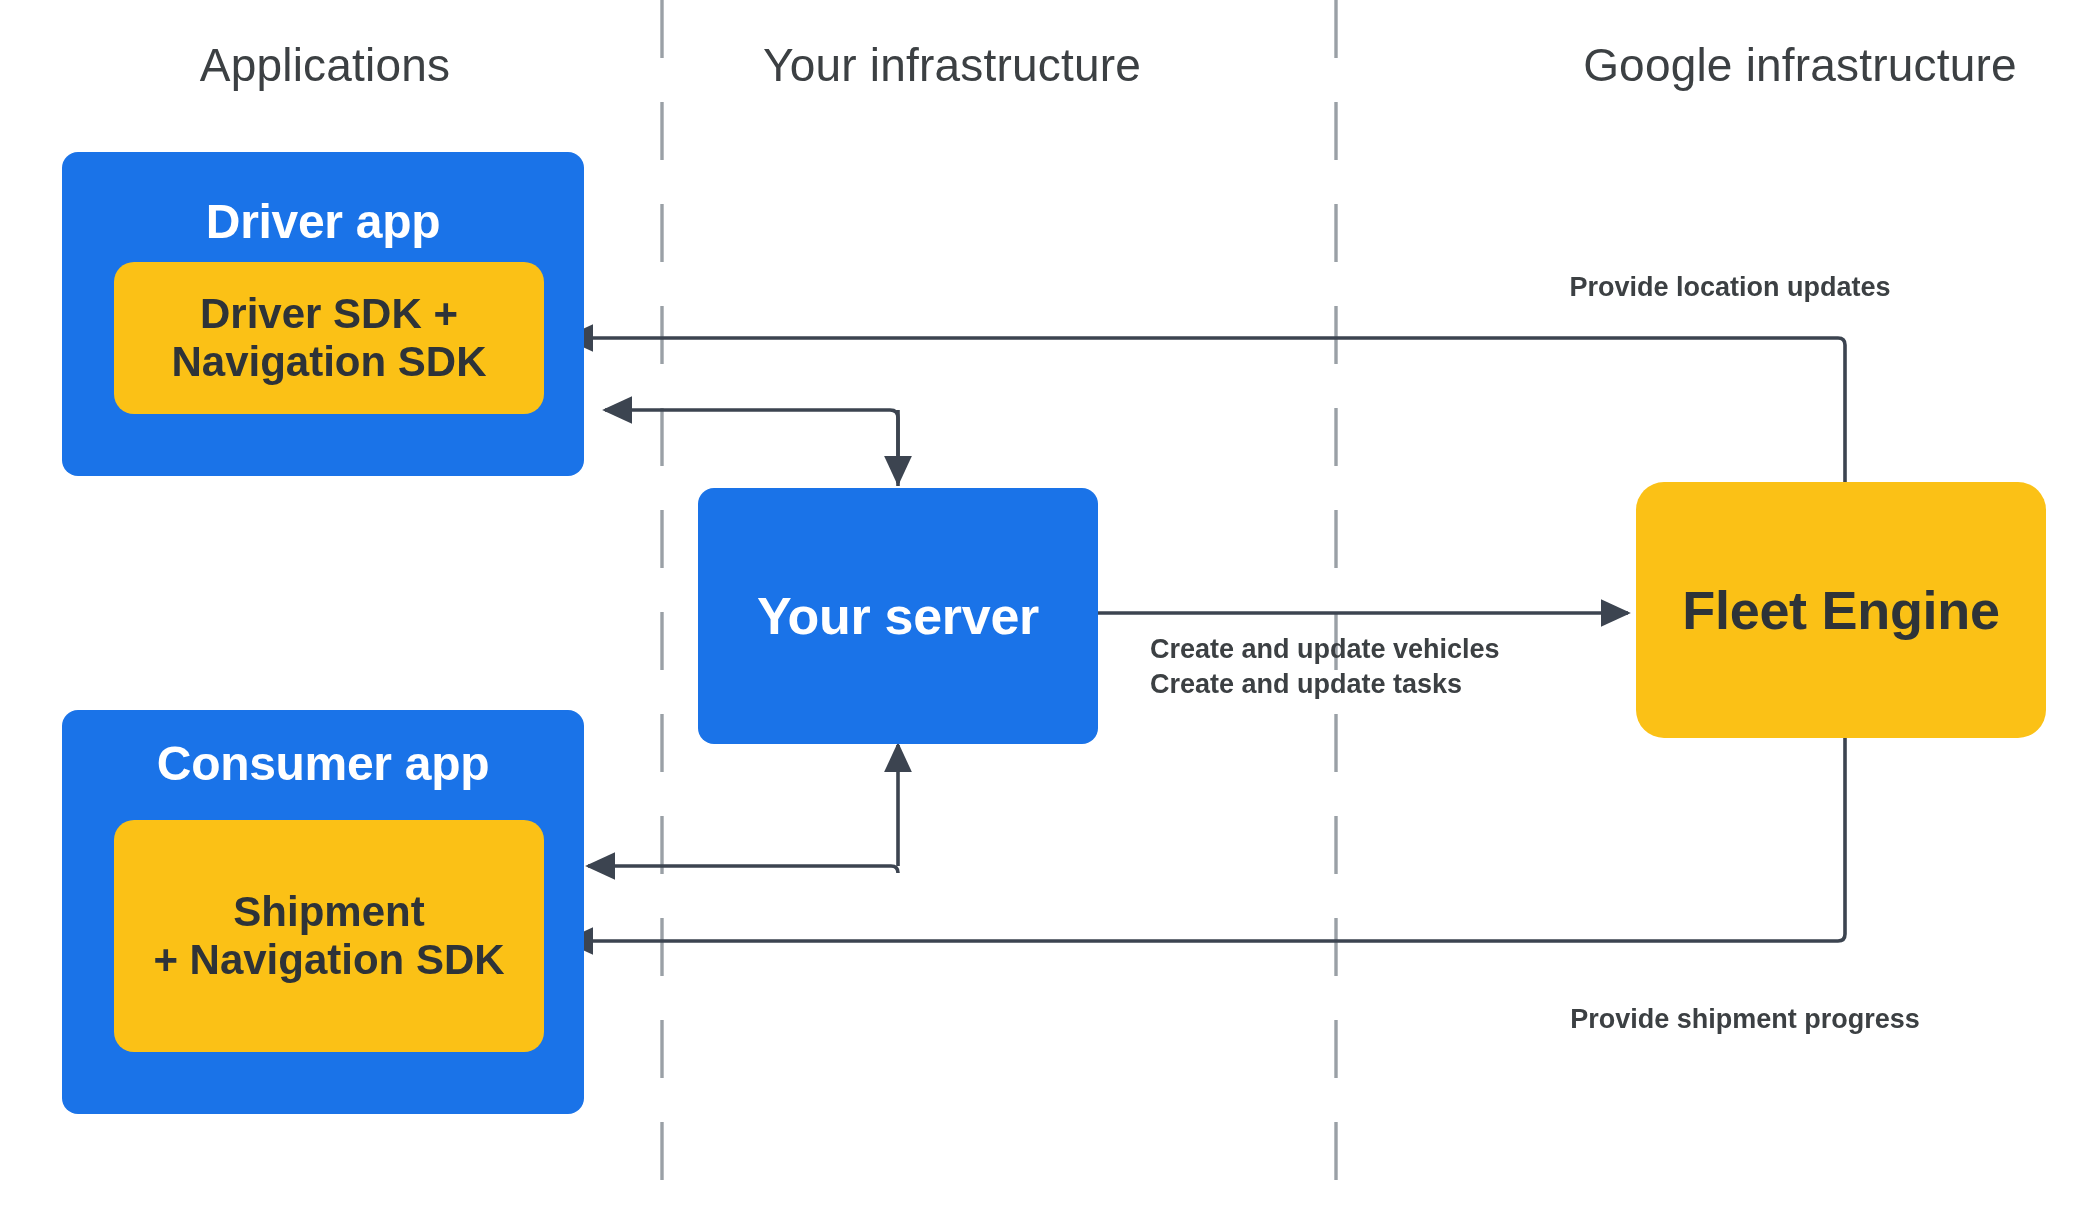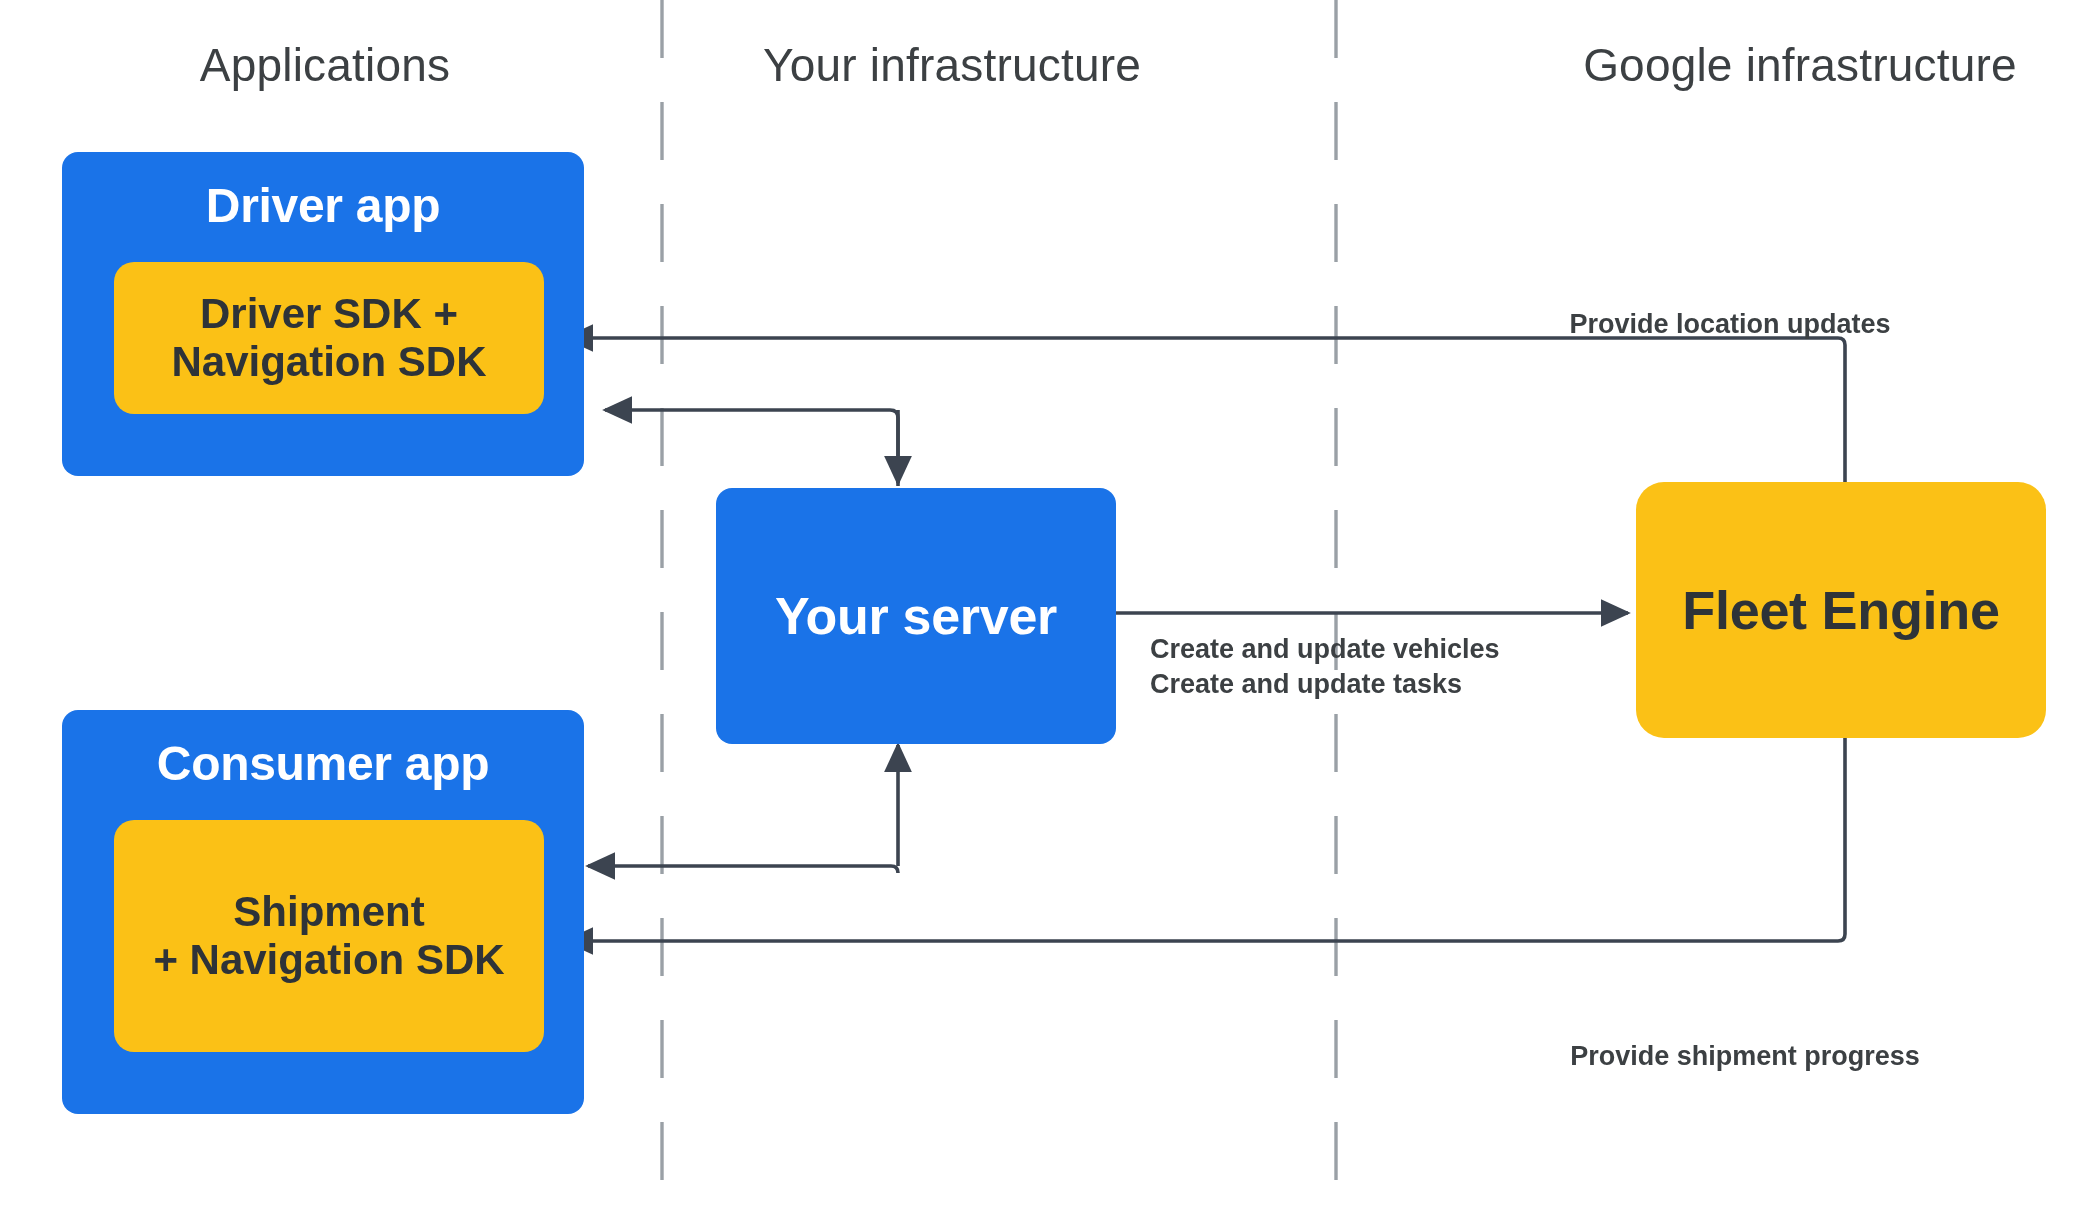--- a/index.html
+++ b/index.html
@@ -93,21 +93,20 @@
     position: absolute;
     font-size: 27px;
     font-weight: bold;
     color: #3c4043;
     white-space: nowrap;
     line-height: 1.28;
   }
   .edge-label.center {
     transform: translateX(-50%);
     text-align: left;
-    margin-top: 37px;
   }
 </style>
 </head>
 <body>
 
 <div id="diagram">
 
   <svg class="svg-layer" viewBox="0 0 2089 1208">
     <defs>
       <marker id="arrowhead" markerWidth="9" markerHeight="9" refX="7.6" refY="4.5" orient="auto" markerUnits="strokeWidth">
@@ -131,40 +130,40 @@
     <path d="M 1845 738 L 1845 934 Q 1845 941 1838 941 L 566 941" fill="none" stroke="#3c4450" stroke-width="3.6" marker-end="url(#arrowhead)"></path>
   </svg>
 
   <div class="col-header" style="left:325px; top:38px;">Applications</div>
 
   <div class="col-header" style="left:952px; top:38px;">Your infrastructure</div>
 
   <div class="col-header" style="left:1800px; top:38px;">Google infrastructure</div>
 
   <div class="app-box" style="left:62px; top:152px; width:522px; height:324px;">
-    <div class="app-title" style="top:26px;">Driver app</div>
+    <div class="app-title" style="top:42px;">Driver app</div>
     <div class="sdk-box" style="left:52px; top:110px; width:430px; height:152px;">
       <div>
         <div>Driver SDK +</div>
         <div>Navigation SDK</div>
       </div>
     </div>
   </div>
 
   <div class="app-box" style="left:62px; top:710px; width:522px; height:404px;">
     <div class="app-title" style="top:26px;">Consumer app</div>
     <div class="sdk-box" style="left:52px; top:110px; width:430px; height:232px;">
       <div>
         <div>Shipment</div>
         <div>+ Navigation SDK</div>
       </div>
     </div>
   </div>
 
-  <div class="server-box" style="left:698px; top:488px; width:400px; height:256px;margin-left:18px;">
+  <div class="server-box" style="left:698px; top:488px; width:400px; height:256px;">
     <span>Your server</span>
   </div>
 
   <div class="engine-box" style="left:1636px; top:482px; width:410px; height:256px;border-radius:28px;">
     <span>Fleet Engine</span>
   </div>
 
   <div class="edge-label center" style="left:1730px; top:270px;">Provide location updates</div>
 
   <div class="edge-label" style="left:1150px; top:632px;">

